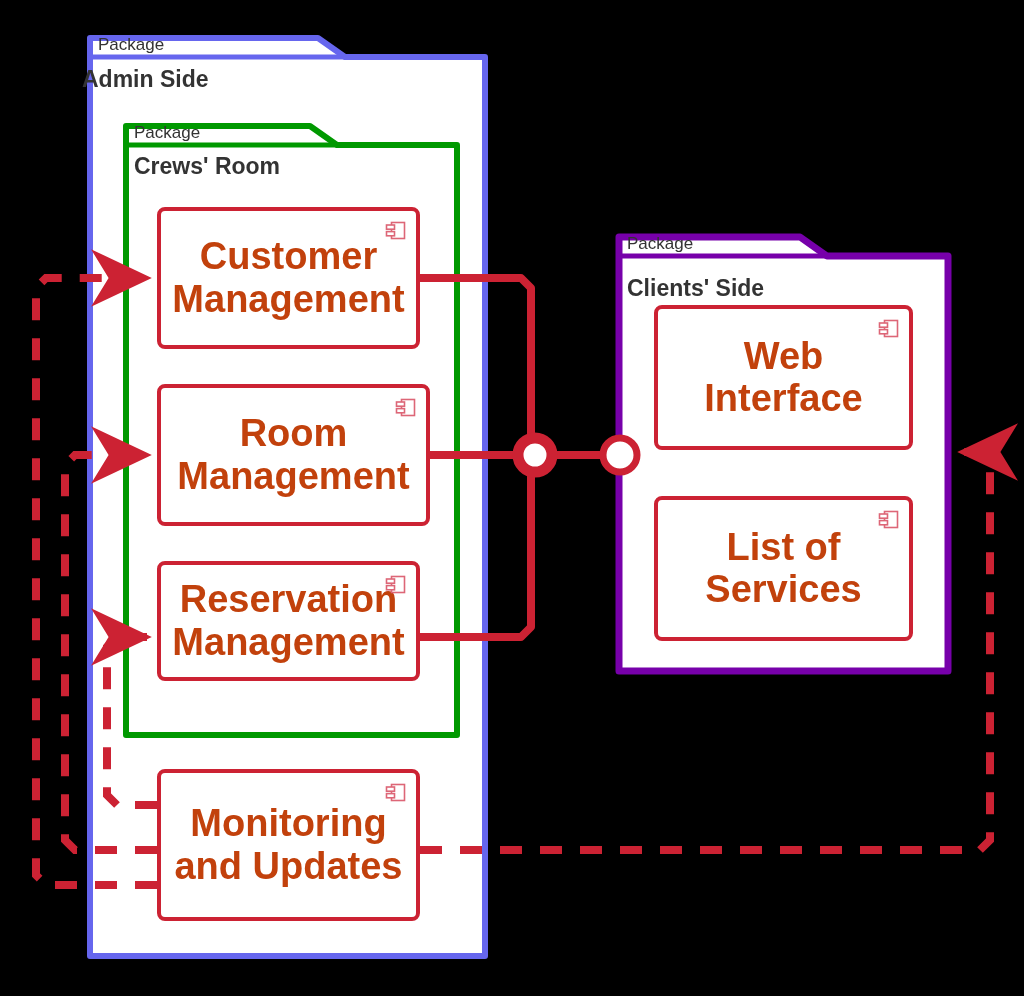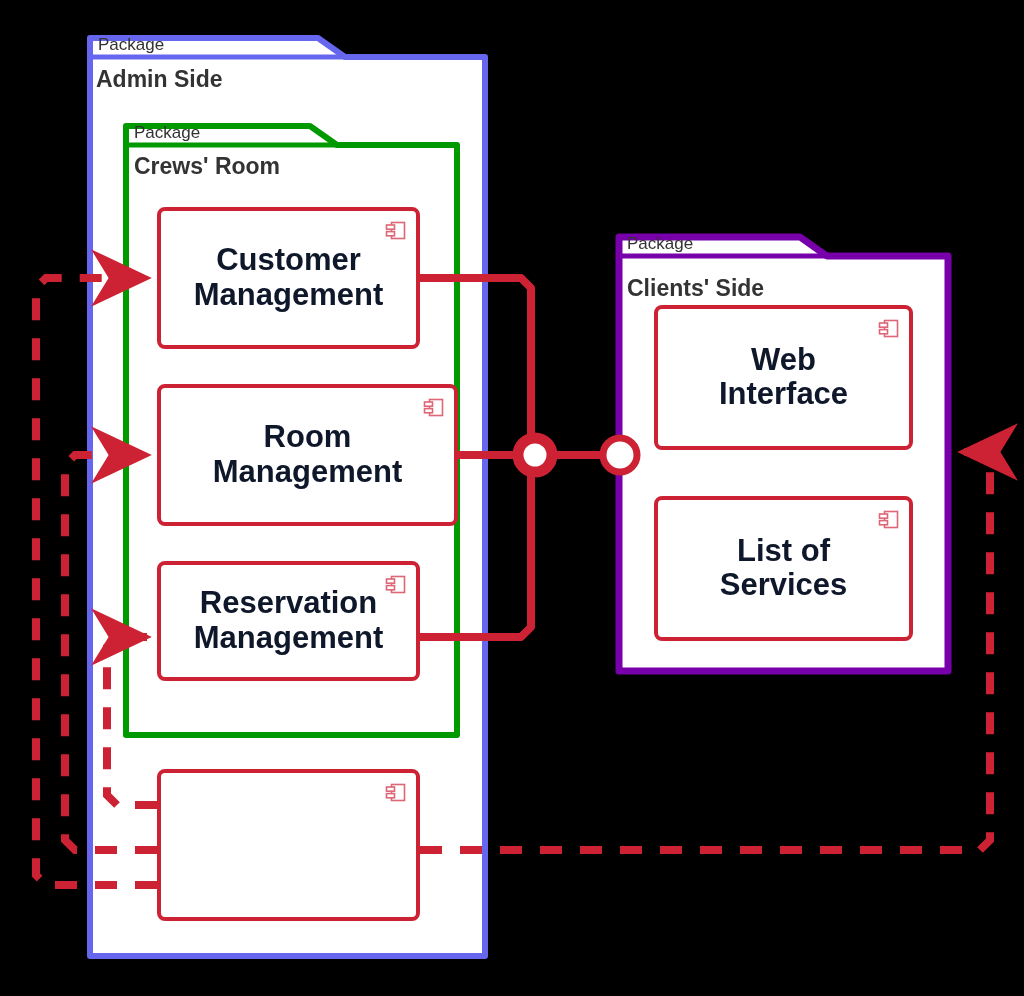--- a/index.html
+++ b/index.html
@@ -47,23 +47,23 @@
     border-radius: 8px;
     box-sizing: border-box;
   }
   .component-label {
     position: absolute;
     left: 0;
     right: 0;
     top: 50%;
     transform: translateY(-50%);
     text-align: center;
-    font-size: 31px;
+    font-size: 38px;
     font-weight: bold;
-    color: #0f172a;
+    color: #c2410c;
     line-height: 1.12;
     padding: 0 6px;
     box-sizing: border-box;
     white-space: pre-line;
   }
   .component-icon {
     position: absolute;
     right: 9px;
     top: 9px;
     width: 22px;
@@ -110,59 +110,61 @@
 
       <path d="M157,850 L75,850 L65,840 L65,465 L75,455 L147,455" marker-end="url(#arrow-open)"></path>
 
       <path d="M157,805 L117,805 L107,795 L107,647 L117,637 L147,637" marker-end="url(#arrow-open)"></path>
 
       <path d="M420,850 L980,850 L990,840 L990,462 L980,452 L962,452" marker-end="url(#arrow-open)"></path>
     </g>
   </svg>
 
   <div class="pkg-tab-label" style="left:98px; top:36px;">Package</div>
-  <div class="pkg-title" style="left:96px; top:68px;text-align:right;">Admin Side</div>
+  <div class="pkg-title" style="left:82px; top:68px;text-align:right;">Admin Side</div>
 
   <div class="pkg-tab-label" style="left:134px; top:124px;">Package</div>
   <div class="pkg-title" style="left:134px; top:155px;">Crews' Room</div>
 
   <div class="pkg-tab-label" style="left:627px; top:235px;">Package</div>
   <div class="pkg-title" style="left:627px; top:277px;">Clients' Side</div>
 
   <div class="component" style="left:157px; top:207px; width:263px; height:142px;">
     <div class="component-label">Customer
 Management</div>
     <svg class="component-icon" viewBox="0 0 22 22">
       <rect x="6.5" y="2.5" width="13" height="16" fill="#ffffff" stroke="#dd6677" stroke-width="1.6"></rect>
       <rect x="1.5" y="5" width="8" height="4.2" fill="#ffffff" stroke="#dd6677" stroke-width="1.6"></rect>
       <rect x="1.5" y="11.6" width="8" height="4.2" fill="#ffffff" stroke="#dd6677" stroke-width="1.6"></rect>
     </svg>
   </div>
 
-  <div class="component" style="left:157px; top:384px; width:301px; height:142px;padding-left:32px;">
+  <div class="component" style="left:157px; top:384px; width:273px; height:142px;padding-left:32px;">
     <div class="component-label">Room
 Management</div>
     <svg class="component-icon" viewBox="0 0 22 22">
       <rect x="6.5" y="2.5" width="13" height="16" fill="#ffffff" stroke="#dd6677" stroke-width="1.6"></rect>
       <rect x="1.5" y="5" width="8" height="4.2" fill="#ffffff" stroke="#dd6677" stroke-width="1.6"></rect>
       <rect x="1.5" y="11.6" width="8" height="4.2" fill="#ffffff" stroke="#dd6677" stroke-width="1.6"></rect>
     </svg>
   </div>
 
   <div class="component" style="left:157px; top:561px; width:263px; height:120px;">
     <div class="component-label">Reservation
 Management</div>
     <svg class="component-icon" viewBox="0 0 22 22">
       <rect x="6.5" y="2.5" width="13" height="16" fill="#ffffff" stroke="#dd6677" stroke-width="1.6"></rect>
       <rect x="1.5" y="5" width="8" height="4.2" fill="#ffffff" stroke="#dd6677" stroke-width="1.6"></rect>
       <rect x="1.5" y="11.6" width="8" height="4.2" fill="#ffffff" stroke="#dd6677" stroke-width="1.6"></rect>
     </svg>
   </div>
 
   <div class="component" style="left:157px; top:769px; width:263px; height:152px;">
+    <div class="component-label">Monitoring
+and Updates</div>
     <svg class="component-icon" viewBox="0 0 22 22">
       <rect x="6.5" y="2.5" width="13" height="16" fill="#ffffff" stroke="#dd6677" stroke-width="1.6"></rect>
       <rect x="1.5" y="5" width="8" height="4.2" fill="#ffffff" stroke="#dd6677" stroke-width="1.6"></rect>
       <rect x="1.5" y="11.6" width="8" height="4.2" fill="#ffffff" stroke="#dd6677" stroke-width="1.6"></rect>
     </svg>
   </div>
 
   <div class="component" style="left:654px; top:496px; width:259px; height:145px;">
     <div class="component-label">List of
 Services</div>

